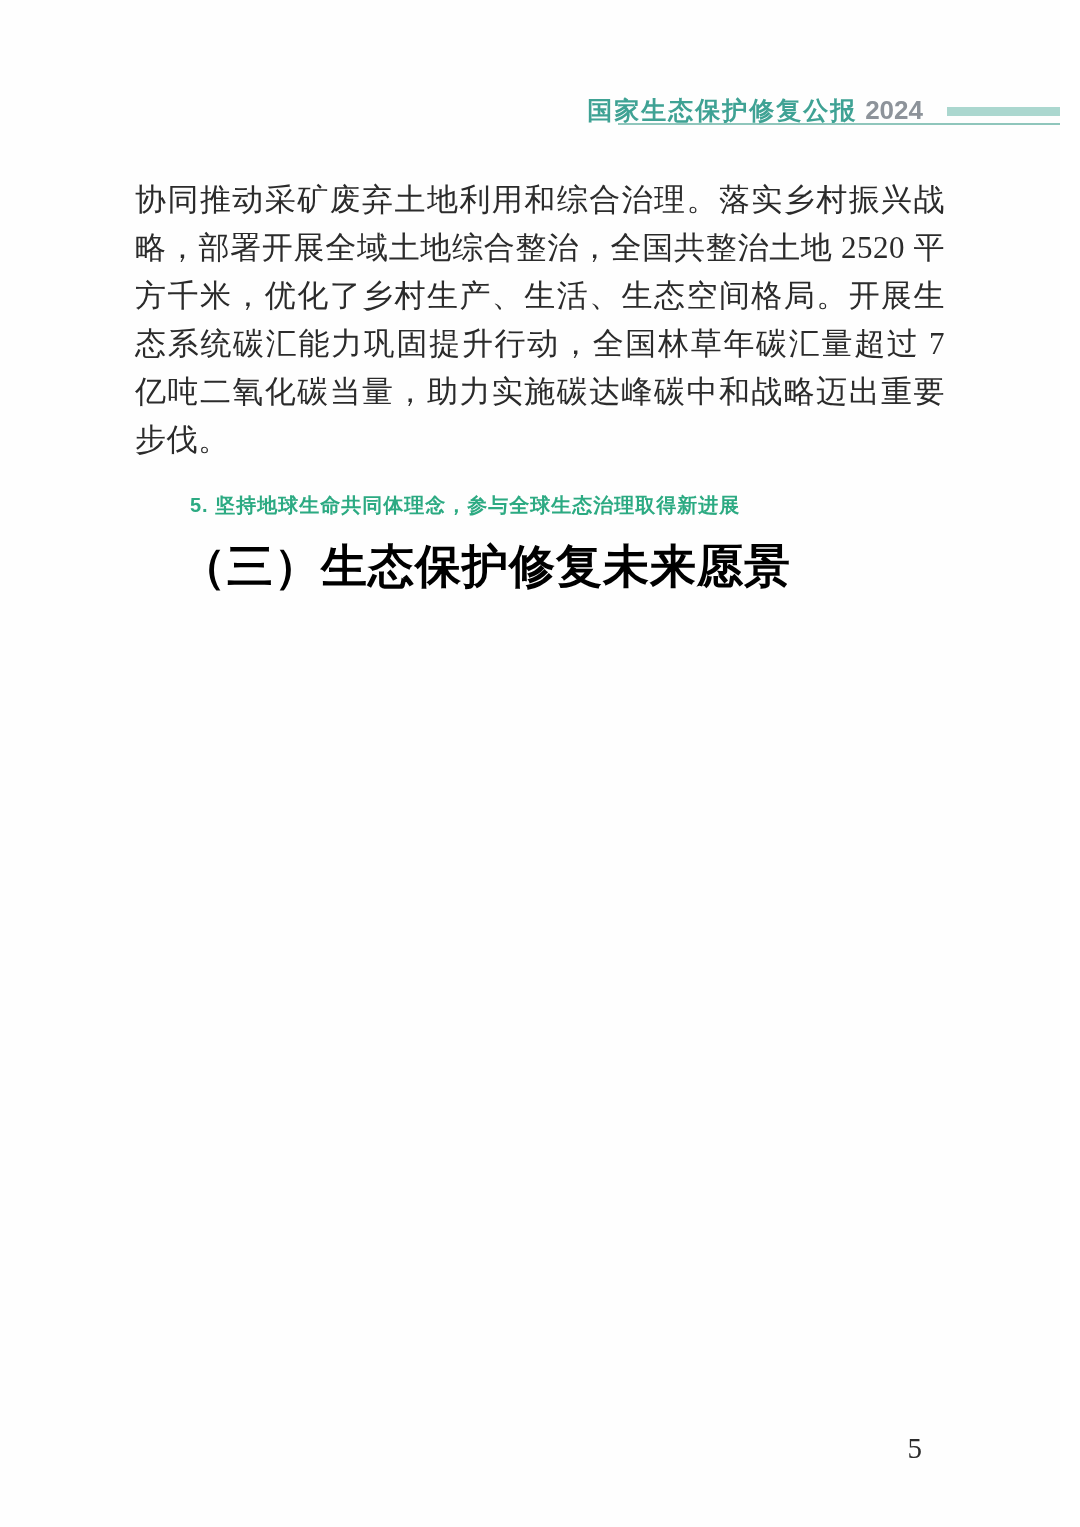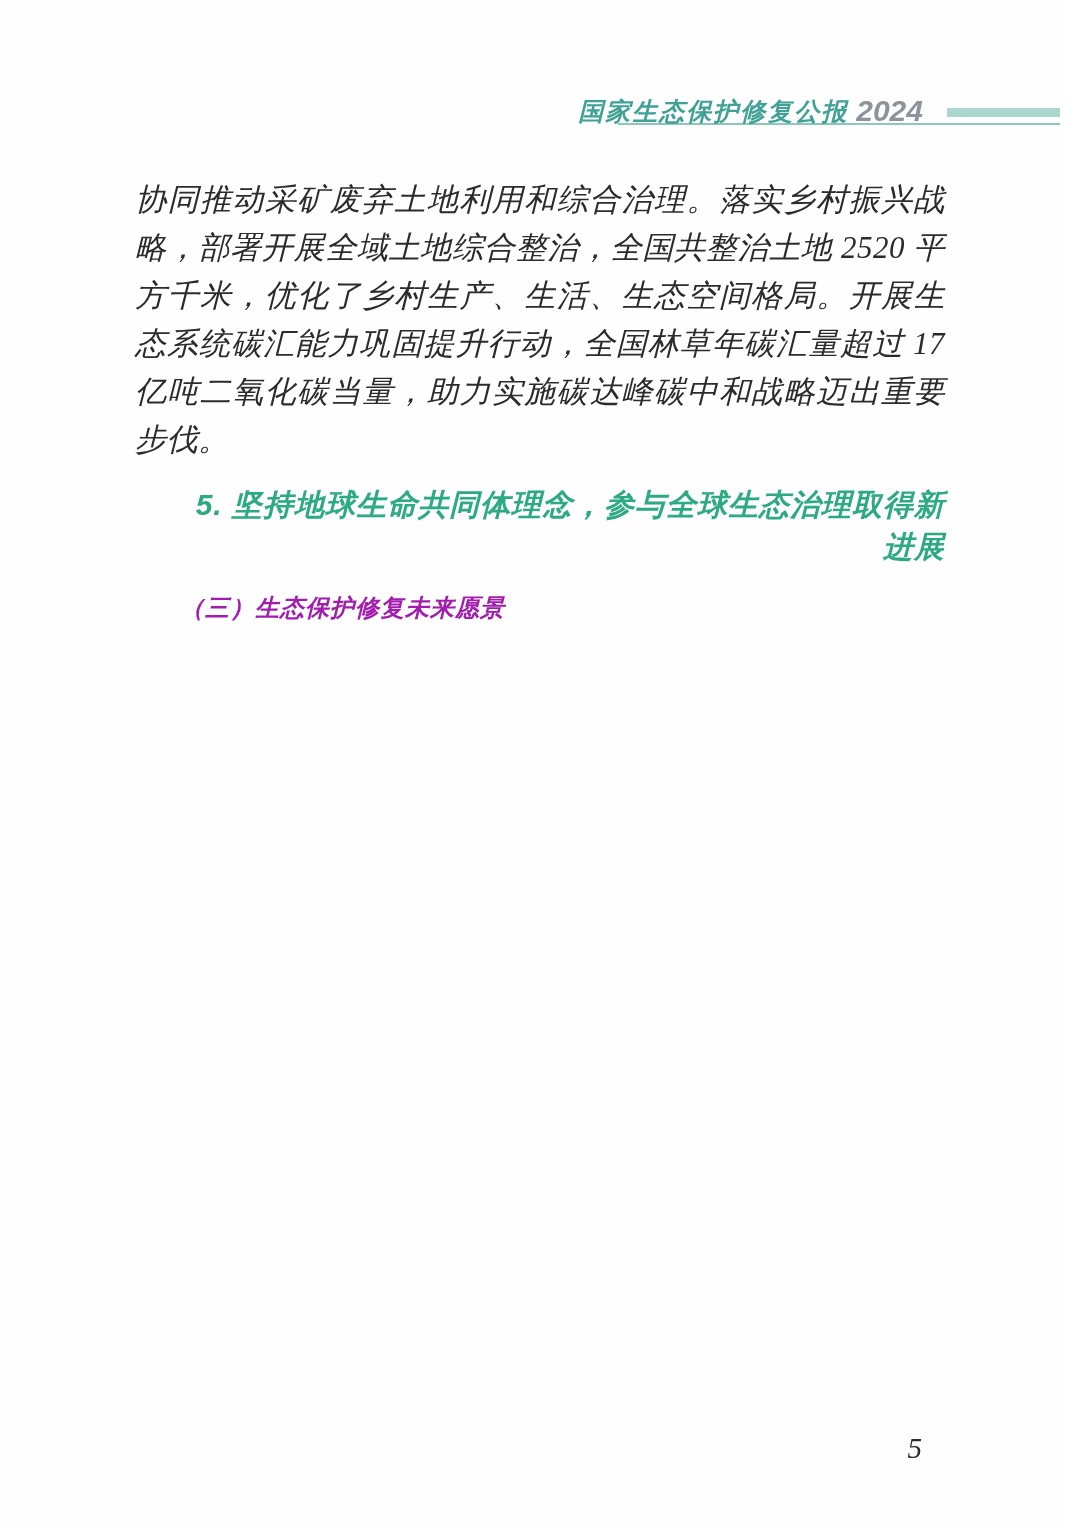--- a/index.html
+++ b/index.html
@@ -3,21 +3,20 @@
 <meta charset="utf-8">
 <style>
   html, body { margin: 0; padding: 0; background: #ffffff; }
   .page {
     position: relative;
     width: 1060px;
     height: 1527px;
     background: #fefefe;
     overflow: hidden;
     font-family: "Liberation Serif", "DejaVu Serif", serif;
-    font-style: italic;
   }
 
   
   .header {
     position: absolute;
     top: 94px;
     left: 0;
     right: 0;
     height: 40px;
   }
@@ -37,21 +36,21 @@
     align-items: center;
   }
   .header-title {
     font-size: 25px;
     font-weight: 700;
     color: #3fa294;
     letter-spacing: 2px;
     font-family: "Liberation Serif", "DejaVu Serif", serif;
   }
   .header-year {
-    font-size: 30px;
+    font-size: 26px;
     font-weight: 700;
     color: #8d939a;
     margin-left: 8px;
     font-family: "Liberation Sans", "DejaVu Sans", sans-serif;
   }
   .header-bar {
     width: 113px;
     height: 9px;
     background: #abd7cf;
     margin-left: 24px;
@@ -72,35 +71,34 @@
     line-height: 48px;
     text-align: justify;
     text-justify: inter-ideograph;
     letter-spacing: 0.5px;
   }
   p.indent { text-indent: 2em; }
 
   h3.sub-heading {
     margin: 20px 0 16px 0;
     padding-left: 55px;
-    font-size: 30px;
+    font-size: 20px;
     line-height: 42px;
     font-weight: 700;
     color: #2caa82;
     font-family: "Liberation Sans", "DejaVu Sans", sans-serif;
     letter-spacing: 1px;
-    text-align: right;
   }
   h2.section-heading {
     margin: 16px 0 12px 0;
     padding-left: 45px;
-    font-size: 24px;
+    font-size: 46px;
     line-height: 48px;
     font-weight: 700;
-    color: #a21caf;
+    color: #000000;
     font-family: "Liberation Sans", "DejaVu Sans", sans-serif;
     letter-spacing: 1px;
   }
 
   
   .page-number {
     position: absolute;
     right: 138px;
     bottom: 62px;
     font-size: 29px;
@@ -117,21 +115,21 @@
     <div class="header-rule"></div>
     <div class="header-row">
       <span class="header-title">国家生态保护修复公报</span>
       <span class="header-year">2024</span>
       <span class="header-bar"></span>
     </div>
   </div>
 
   <div class="doc-body">
 
-    <p class="body-para">协同推动采矿废弃土地利用和综合治理。落实乡村振兴战略，部署开展全域土地综合整治，全国共整治土地 2520 平方千米，优化了乡村生产、生活、生态空间格局。开展生态系统碳汇能力巩固提升行动，全国林草年碳汇量超过 17 亿吨二氧化碳当量，助力实施碳达峰碳中和战略迈出重要步伐。</p>
+    <p class="body-para">协同推动采矿废弃土地利用和综合治理。落实乡村振兴战略，部署开展全域土地综合整治，全国共整治土地 2520 平方千米，优化了乡村生产、生活、生态空间格局。开展生态系统碳汇能力巩固提升行动，全国林草年碳汇量超过 7 亿吨二氧化碳当量，助力实施碳达峰碳中和战略迈出重要步伐。</p>
 
     <h3 class="sub-heading">5. 坚持地球生命共同体理念，参与全球生态治理取得新进展</h3>
 
 
     <h2 class="section-heading">（三）生态保护修复未来愿景</h2>
 
 
   </div>
 
   <div class="page-number">5</div>

